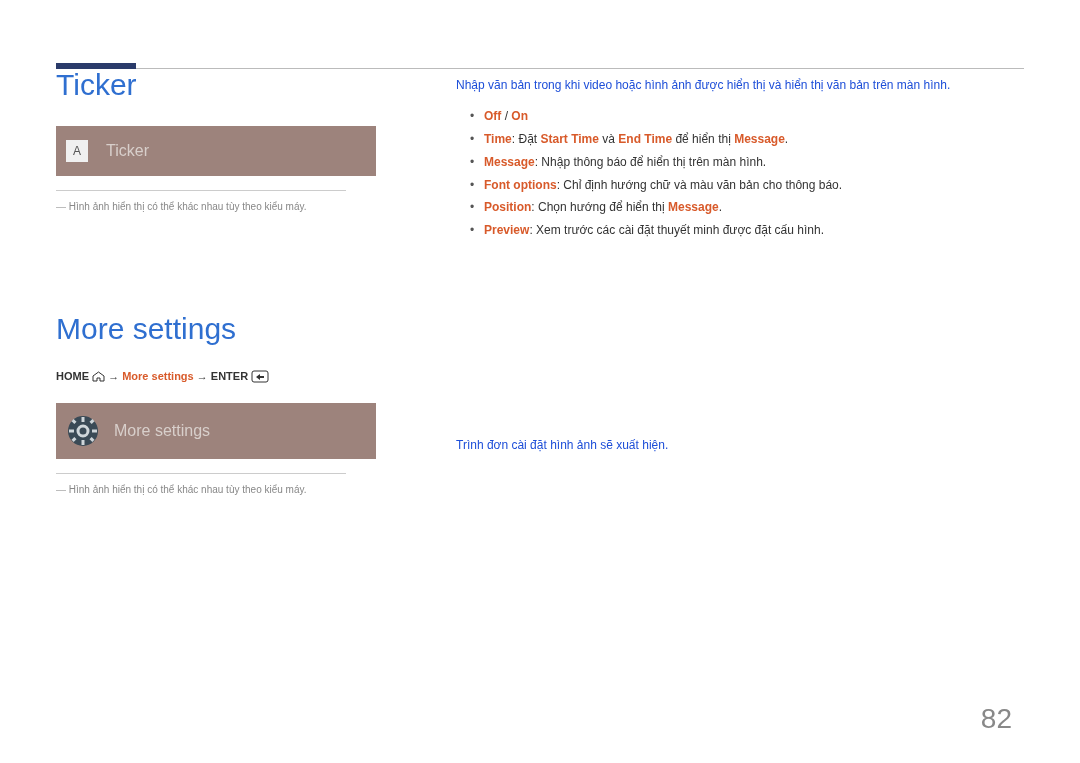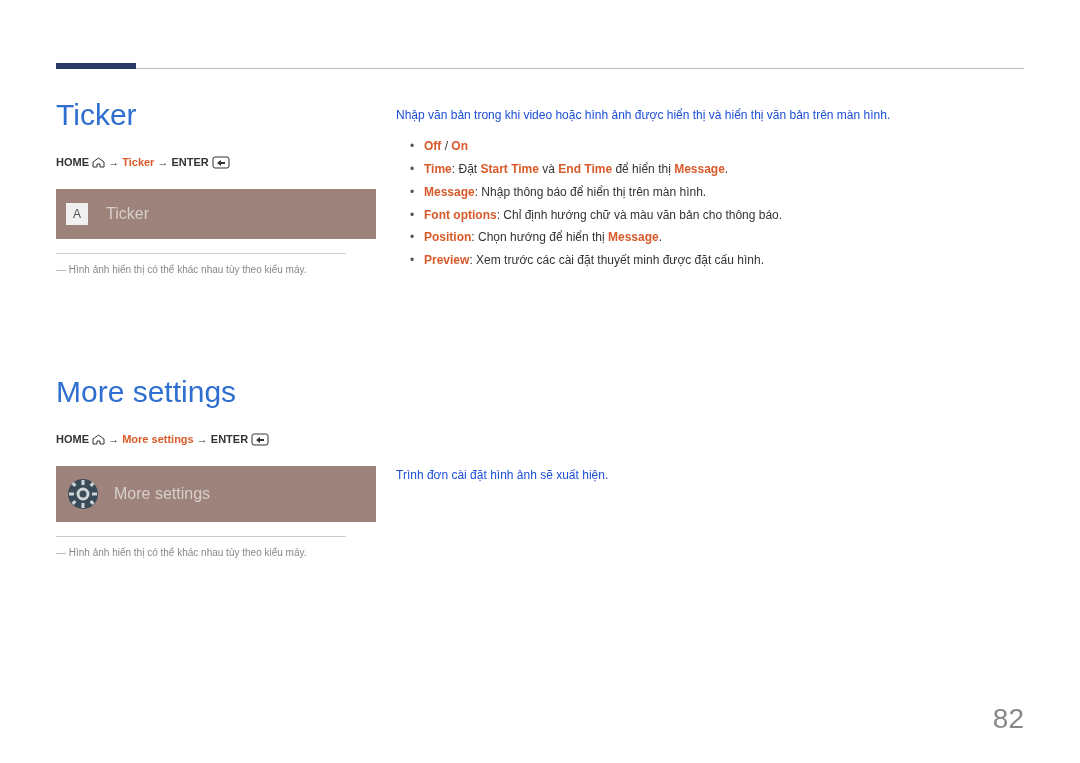--- a/index.html
+++ b/index.html
@@ -1,20 +1,20 @@
 <!DOCTYPE html>
 <html><head>
 <meta charset="utf-8">
 <style>
   * { box-sizing: border-box; margin: 0; padding: 0; }
   html, body { width: 1080px; height: 763px; font-family: Arial, Helvetica, sans-serif; background: #fff; color: #333; }
   .page { position: relative; width: 1080px; height: 763px; padding: 56px 56px 40px 56px; }
   .top-rule { position: absolute; left: 56px; right: 56px; top: 68px; height: 1px; background: #bbb; }
   .top-accent { position: absolute; left: 56px; top: 63px; width: 80px; height: 6px; background: #2a3b6a; }
-  .columns { display: flex; margin-top: 42px; }
+  .columns { display: flex; gap: 60px; margin-top: 12px; }
   .left-col { width: 340px; flex: 0 0 340px; }
   .right-col { flex: 1; padding-top: 8px; }
   .section { margin-bottom: 60px; }
   h1.heading { font-size: 30px; font-weight: 400; color: #2f6fd0; margin-bottom: 24px; }
   .breadcrumb { font-size: 11px; font-weight: bold; color: #333; margin-bottom: 18px; }
   .breadcrumb .orange { color: #d85a2a; }
   .breadcrumb .home-icon { display: inline-block; vertical-align: -2px; }
   .enter-icon { display: inline-block; vertical-align: -3px; }
   .tile { width: 320px; height: 50px; background: #9d837c; display: flex; align-items: center; padding: 0 10px; margin-bottom: 14px; }
   .tile .a-box { width: 22px; height: 22px; background: #f0f0f0; color: #555; font-size: 12px; display: flex; align-items: center; justify-content: center; margin-right: 18px; }
@@ -22,54 +22,36 @@
   .tile-label { color: #d8cfcb; font-size: 16px; font-weight: 300; }
   .divider { width: 290px; height: 1px; background: #ccc; margin: 10px 0 10px 0; }
   .note { font-size: 10px; color: #888; margin-top: 6px; }
   .note::before { content: "\2015\00a0"; color: #aaa; }
   .lead { font-size: 12px; color: #1d4ed8; margin-bottom: 10px; line-height: 1.6; }
   ul.bullets { list-style: none; padding-left: 28px; }
   ul.bullets li { position: relative; font-size: 12px; line-height: 1.9; color: #333; }
   ul.bullets li::before { content: "•"; position: absolute; left: -14px; color: #555; }
   .b { font-weight: bold; }
   .orange { color: #d85a2a; }
-  .page-number { position: absolute; right: 56px; bottom: 28px; font-size: 28px; color: #888; font-weight: 300; }
+  .page-number { position: absolute; right: 68px; bottom: 28px; font-size: 28px; color: #888; font-weight: 300; }
 </style>
 </head>
 <body>
 
 <div class="page">
   <div class="top-rule"></div>
   <div class="top-accent"></div>
 
   <div class="columns">
 
     <div class="left-col">
 
       <div class="section">
         <h1 class="heading">Ticker</h1>
 
-        <div class="breadcrumb">
-          <span class="b">HOME</span>
-          <span class="home-icon">
-            <svg width="13" height="11" viewBox="0 0 13 11">
-                <path d="M1 5 L6.5 1 L12 5 L12 10 L8 10 L8 7 L5 7 L5 10 L1 10 Z" fill="none" stroke="#333" stroke-width="1"></path>
-              </svg>
-          </span>
-          <span> → </span>
-          <span class="orange b">Ticker</span>
-          <span> → </span>
-          <span class="b">ENTER</span>
-          <span class="enter-icon">
-            <svg width="18" height="13" viewBox="0 0 18 13">
-                <rect x="1" y="1" width="16" height="11" rx="2" fill="none" stroke="#333" stroke-width="1"></rect>
-                <path d="M5 7 L9 4 L9 6 L13 6 L13 8 L9 8 L9 10 Z" fill="#333"></path>
-              </svg>
-          </span>
-        </div>
 
         <div class="tile">
           <div class="a-box">A</div>
           <div class="tile-label">Ticker</div>
         </div>
 
         <div class="divider"></div>
         <div class="note">Hình ảnh hiển thị có thể khác nhau tùy theo kiểu máy.</div>
       </div>
 

